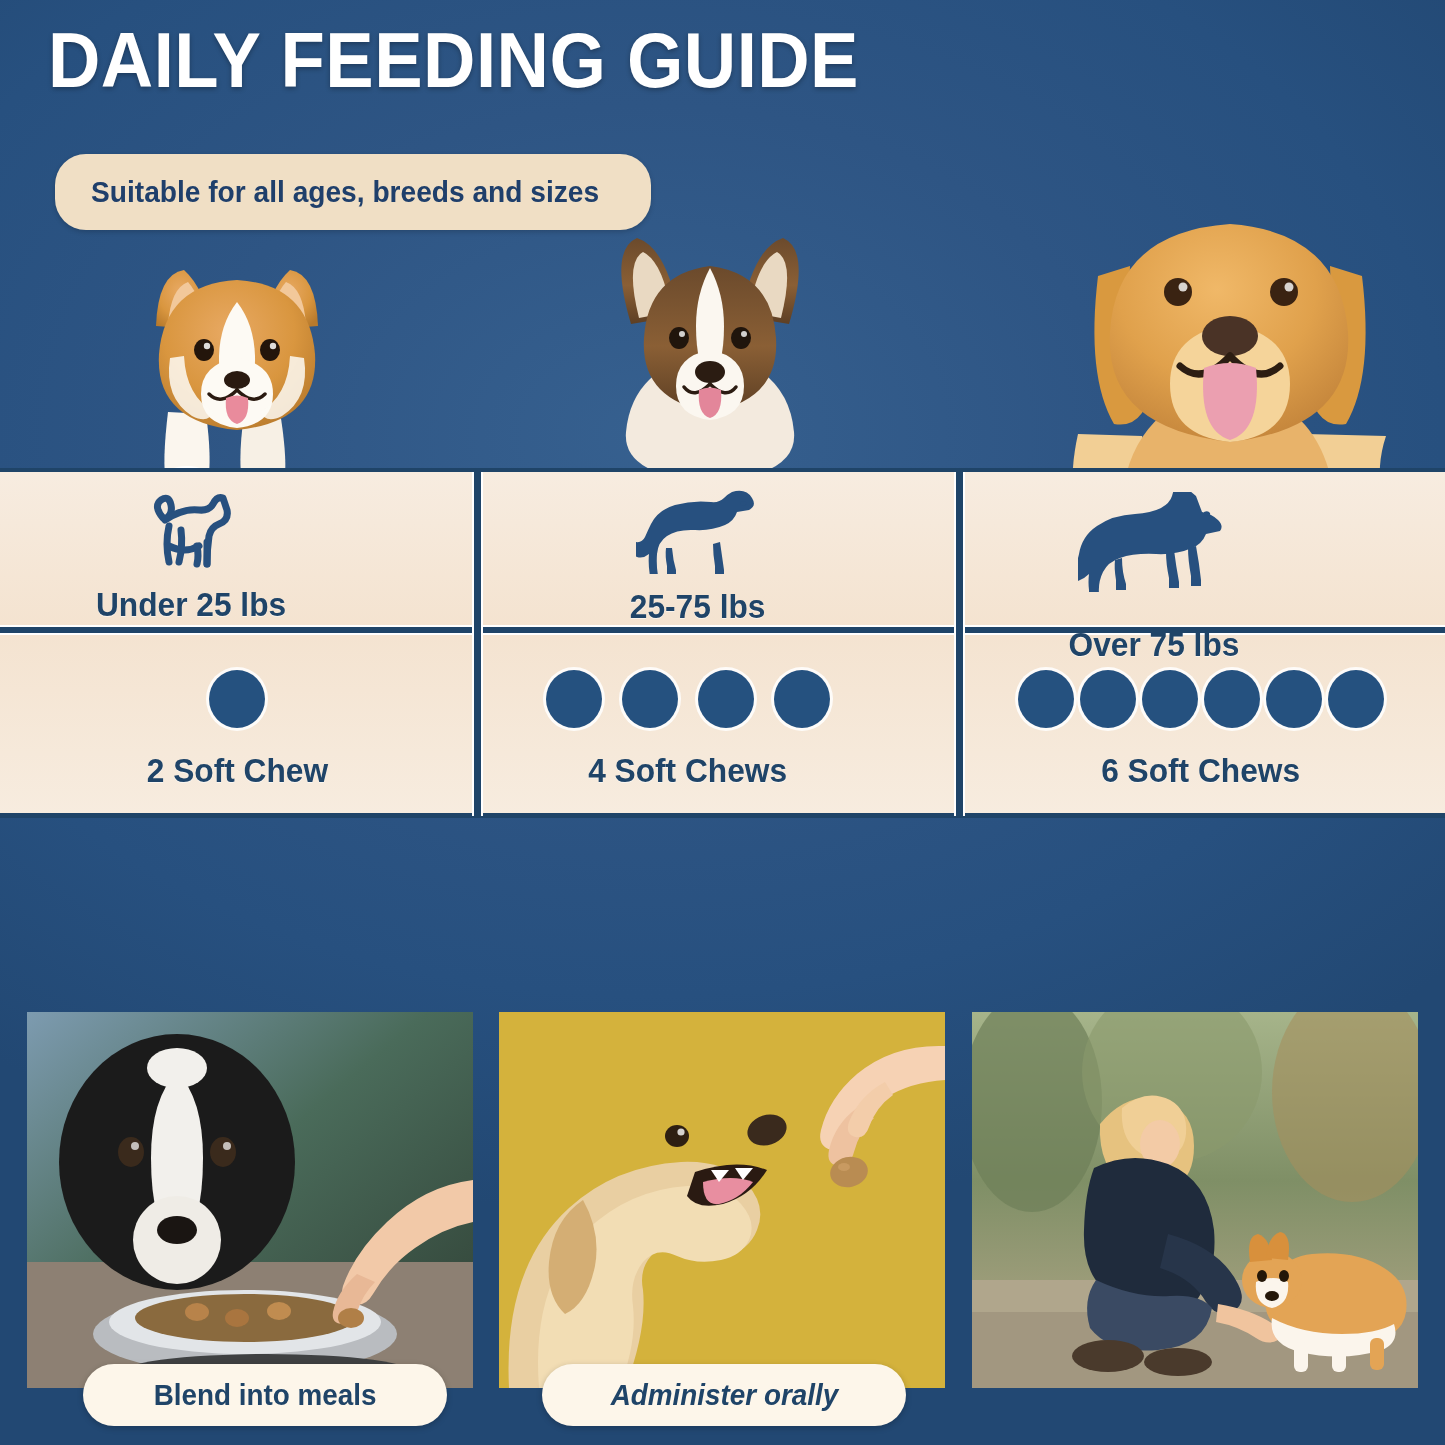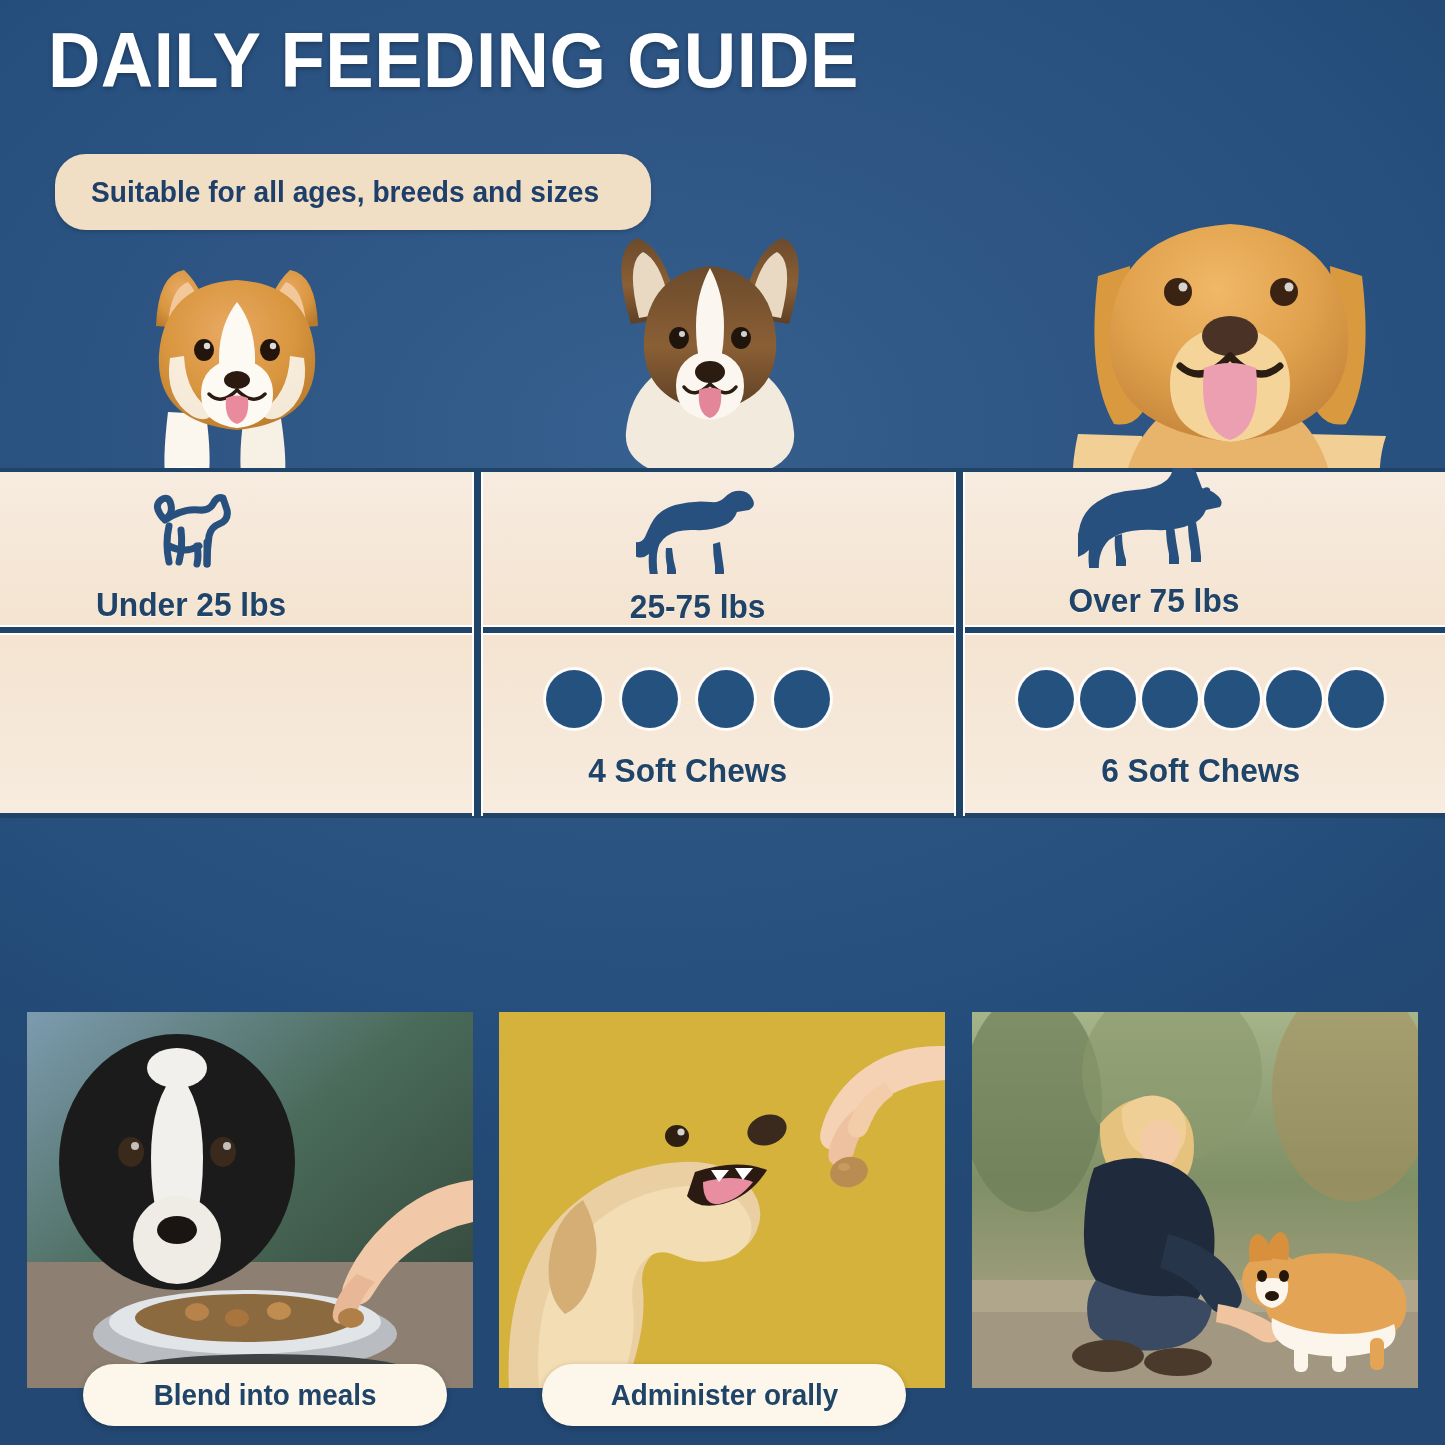--- a/index.html
+++ b/index.html
@@ -114,21 +114,21 @@
     position:absolute;top:1364px;height:62px;
     display:flex;align-items:center;justify-content:center;
     background:#fdf6ea;border-radius:31px;
     box-shadow:0 2px 6px rgba(0,0,0,.22);
   }
   .caption span{
     font-size:29px;font-weight:700;color:#1f4468;
     transform:scaleX(0.96);white-space:nowrap;
   }
   .caption.p1{left:83px;width:364px;justify-content:center;}
-  .caption.p2{left:542px;width:364px;}
+  .caption.p2{left:542px;width:364px;font-style:italic;}
   .caption.p3{left:1013px;width:364px;}
 </style>
 </head>
 <body>
 
 <div id="page">
 
   <div class="title">DAILY FEEDING GUIDE</div>
 
   <div class="subtitle-pill">
@@ -275,33 +275,39 @@
       <svg width="124" height="94" viewBox="0 0 124 94">
         <path fill="#27507f" d="M96 12 q14 -4 20 6 q5 8 -3 12 l-12 2 q-3 9 -12 13 q-14 6 -30 5 q-18 -1 -28 6 q-9 6 -10 18 q-1 14 2 26 l0 6 h-9 l0 -10 q-2 -12 -1 -22 q-6 5 -12 3 q-7 -3 -10 -12 q-2 -7 2 -8 q2 4 7 5 q6 1 9 -5 q3 -7 6 -13 q7 -14 24 -19 q18 -5 36 -3 q8 1 13 -4 q4 -4 8 -6z"></path>
         <path fill="#27507f" d="M36 68 q1 12 4 22 l0 4 h-9 l0 -8 q-2 -10 -1 -18z"></path>
         <path fill="#27507f" d="M84 62 q2 14 4 28 l0 4 h-9 l0 -8 q-2 -12 -2 -22z"></path>
         <path fill="#27507f" d="M104 22 q4 -2 6 0 q1 3 -2 4 q-4 0 -4 -4z"></path>
       </svg>
     </div>
     <div class="cell-label" style="margin-top:14px;">25-75 lbs</div>
   </div>
 
-  <div class="cell" style="left:956px;top:468px;width:396px;">
+  <div class="cell" style="left:956px;top:492px;width:396px;gap:20px;">
     <div class="sizeicon" style="height:100px;">
       <svg width="152" height="100" viewBox="0 0 152 100">
         <path fill="#27507f" d="M118 4 l6 16 q10 2 16 8 q6 6 2 11 l-14 3 q-4 10 -14 14 q-16 7 -36 6 q-22 -1 -36 4 q-12 4 -17 14 q-5 10 -4 22 l0 4 h-10 l0 -8 q-1 -8 0 -16 q-8 8 -18 8 q-8 0 -12 -4 q6 -2 12 -8 q6 -6 8 -16 q3 -18 18 -28 q16 -11 38 -12 q16 -1 26 -6 q9 -5 11 -12 l4 -14 q2 -4 6 -2 q3 2 2 6z"></path>
         <path fill="#27507f" d="M44 66 q0 14 4 26 l0 6 h-10 l0 -10 q-2 -12 -1 -20z"></path>
         <path fill="#27507f" d="M96 58 q2 16 5 32 l0 6 h-10 l0 -10 q-3 -14 -3 -26z"></path>
         <path fill="#27507f" d="M118 54 q3 16 5 34 l0 6 h-10 l0 -10 q-3 -16 -3 -28z"></path>
         <path fill="#27507f" d="M126 20 q4 -2 6 1 q1 3 -3 3 q-4 -1 -3 -4z"></path>
       </svg>
     </div>
     <div class="cell-label" style="margin-top:14px;">Over 75 lbs</div>
   </div>
 
+  <div class="cell" style="left:0;top:668px;width:474px;">
+    <div class="dots" style="height:62px;gap:8px;">
+      <div class="dot" style="width:56px;height:58px;"></div>
+    </div>
+    <div class="cell-label" style="margin-top:22px;">2 Soft Chew</div>
+  </div>
 
   <div class="cell" style="left:474px;top:668px;width:428px;">
     <div class="dots" style="height:62px;gap:20px;">
       <div class="dot" style="width:56px;height:58px;"></div>
       <div class="dot" style="width:56px;height:58px;"></div>
       <div class="dot" style="width:56px;height:58px;"></div>
       <div class="dot" style="width:56px;height:58px;"></div>
     </div>
     <div class="cell-label" style="margin-top:22px;">4 Soft Chews</div>
   </div>

